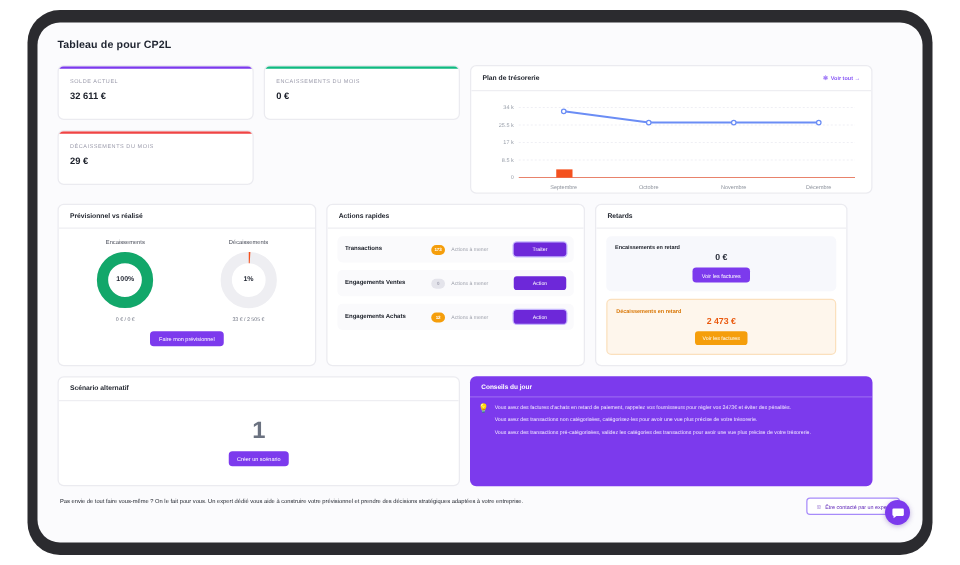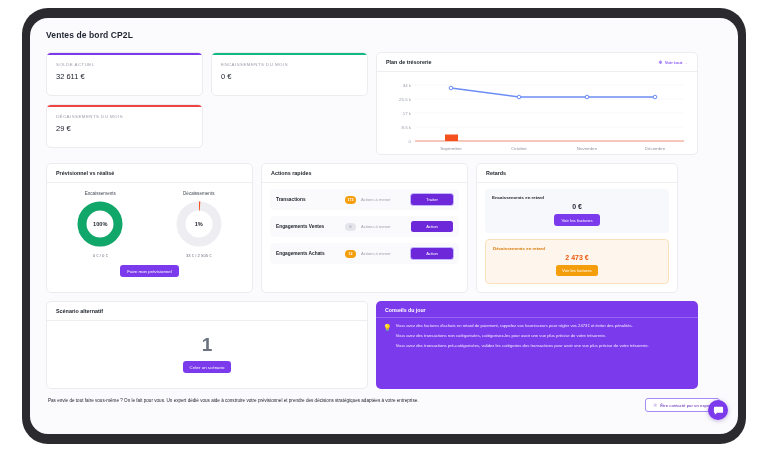--- a/index.html
+++ b/index.html
@@ -35,21 +35,21 @@
   .kpi-grid { display: grid; grid-template-columns: 1fr 1fr; gap: 8px; }
   .kpi-card {
     background: #fff; border: 1px solid #ebebf0; border-radius: 5px;
     height: 44px; padding: 9px 9px 0 9px; position: relative; overflow: hidden;
   }
   .kpi-card .bar { position: absolute; left: 0; top: 0; height: 2px; width: 100%; }
   .kpi-label {
     font-size: 4.4px; color: #9b9bab; letter-spacing: .45px;
     text-transform: uppercase; margin-bottom: 5px;
   }
-  .kpi-value { font-size: 7.5px; font-weight: normal; color: #20242e; }
+  .kpi-value { font-size: 7.5px; font-weight: bold; color: #20242e; }
 
   
   .card {
     background: #fff; border: 1px solid #ebebf0; border-radius: 5px;
     overflow: hidden;
   }
   .card-head {
     padding: 6px 9px; font-size: 5.4px; font-weight: bold; color: #22262f;
     border-bottom: 1px solid #eeeef2; display: flex;
     align-items: center; justify-content: space-between;
@@ -157,21 +157,21 @@
     display: flex; align-items: center; justify-content: center;
     box-shadow: 0 1px 4px rgba(80,40,160,.35);
   }
 </style>
 </head>
 <body>
 
 <div class="device">
 <div class="screen">
 
-  <div class="page-title">Ventes de bord CP2L</div>
+  <div class="page-title">Tableau de pour CP2L</div>
 
   <div class="kpi-zone">
 
     <div class="kpi-col">
       <div class="kpi-grid">
 
         <div class="card kpi-card">
           <div class="bar" style="background:#7c3aed"></div>
           <div class="kpi-label">SOLDE ACTUEL</div>
           <div class="kpi-value">32 611 €</div>

